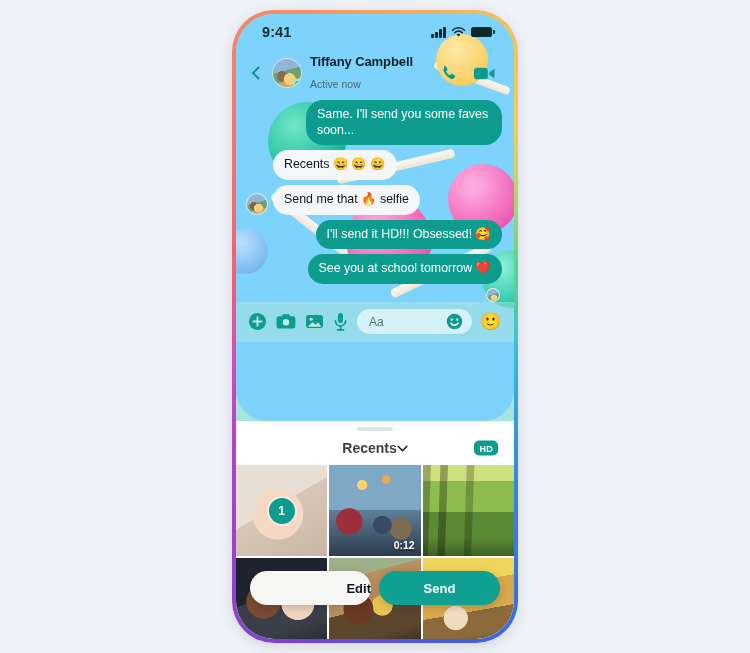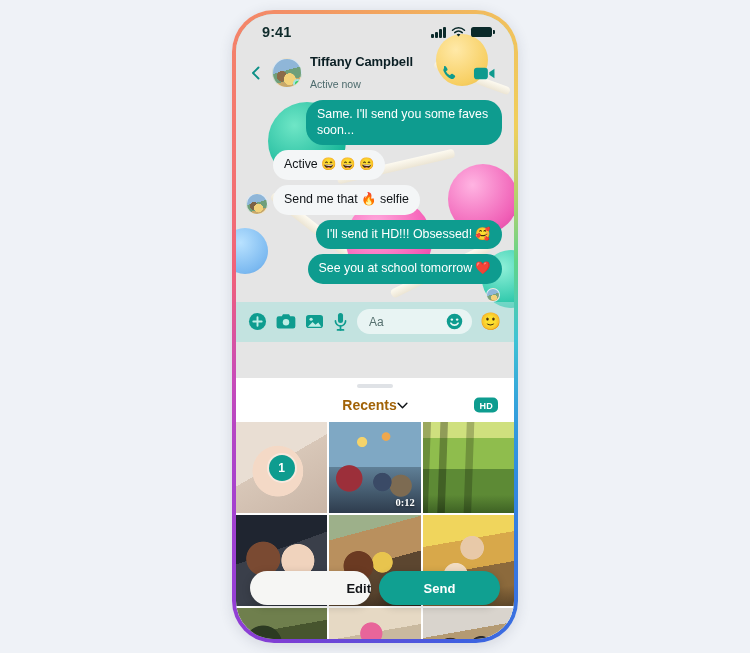--- a/index.html
+++ b/index.html
@@ -26,22 +26,22 @@
   }
   .phone-screen {
     position: relative; width: 100%; height: 100%;
     border-radius: 38px; overflow: hidden;
     background: #a9e3de;
     display: flex; flex-direction: column;
   }
 
   
   .chat-pane {
-    position: relative; height: 364px; flex: none;
-    background: #e5e5e5; overflow: hidden;
+    position: relative; height: 407px; flex: none;
+    background: #7dd3fc; overflow: hidden; border-radius: 31px;
   }
   .wall { position: absolute; inset: 0; overflow: hidden; }
   .lolli { position: absolute; border-radius: 50%; }
   .stick {
     position: absolute; background: linear-gradient(#fdfaf0, #ece5d4);
     border-radius: 4px;
   }
   .l1 { width: 78px; height: 78px; left: 32px; top: 88px;
         background: radial-gradient(circle at 34% 30%, #6fe6c6, #19b79a 70%, #109c84); }
   .l2 { width: 86px; height: 86px; left: 110px; top: 184px;
@@ -166,21 +166,21 @@
   }
   .grabber {
     width: 36px; height: 4px; border-radius: 3px; background: #dfe2e6;
     margin: 6px auto 0;
   }
   .sheet-head {
     height: 34px; display: flex; align-items: center; justify-content: center;
     position: relative; padding: 0 14px;
   }
   .sheet-title {
-    font-size: 14px; font-weight: 700; color: #a16207;
+    font-size: 14px; font-weight: 700; color: #404040;
     display: flex; align-items: center; gap: 0;
   }
   .hd-badge {
     position: absolute; right: 16px; top: 50%; transform: translateY(-50%);
     background: #0e9c8f; color: #fff; font-size: 9px; font-weight: 700;
     padding: 2.5px 5px; border-radius: 5px; letter-spacing: .3px;
   }
   .grid {
     flex: 1; display: grid; grid-template-columns: repeat(3, 1fr);
     gap: 2px; padding: 0 0 0 0; overflow: hidden;
@@ -204,21 +204,21 @@
   
   .p1 { background:
       radial-gradient(circle at 46% 54%, #f4d9c6 0 36%, transparent 37%),
       linear-gradient(150deg, #e9ded3 0 45%, #d8c7b8 45%, #c9b5a6); }
   .p2 { background:
       radial-gradient(circle at 22% 62%, #9c2f3a 0 14%, transparent 15%),
       radial-gradient(circle at 58% 66%, #3a4a66 0 11%, transparent 12%),
       radial-gradient(circle at 78% 70%, #7d6b52 0 11%, transparent 12%),
       radial-gradient(circle at 36% 22%, #f5d36a 0 5%, transparent 6%),
       radial-gradient(circle at 62% 16%, #f0a84e 0 4%, transparent 5%),
-      linear-gradient(180deg, #7fa8c4 0 50%, #5f7f96 50%, #2e3c4d); font-family: Liberation Serif, serif; }
+      linear-gradient(180deg, #7fa8c4 0 50%, #5f7f96 50%, #2e3c4d); }
   .p3 { background:
       linear-gradient(92deg, rgba(0,0,0,.25) 0 8%, transparent 9% 18%, rgba(0,0,0,.3) 19% 26%, transparent 27% 46%, rgba(0,0,0,.22) 47% 54%, transparent 55%),
       linear-gradient(180deg, #cfe07e 0 18%, #8fbd4d 18% 52%, #5d8a35 52% 80%, #3e6224); }
   .p4 { background:
       radial-gradient(circle at 30% 48%, #7a4a32 0 21%, transparent 22%),
       radial-gradient(circle at 68% 50%, #f0d3bd 0 21%, transparent 22%),
       linear-gradient(160deg, #1f2530 0 40%, #3a3f4a 40% 72%, #22262f); }
   .p5 { background:
       radial-gradient(circle at 32% 56%, #6b3a22 0 18%, transparent 19%),
       radial-gradient(circle at 58% 52%, #e8c44e 0 14%, transparent 15%),
@@ -315,21 +315,21 @@
             </svg>
           </div>
         </div>
 
         <div class="messages">
           <div class="row out">
             <div class="bubble out">Same. I'll send you some faves soon...</div>
           </div>
           <div class="row in">
             <div class="avatar-spacer"></div>
-            <div class="bubble in">Active 😄 😄 😄</div>
+            <div class="bubble in">Recents 😄 😄 😄</div>
           </div>
           <div class="row in">
             <div class="row-avatar"></div>
             <div class="bubble in">Send me that 🔥 selfie</div>
           </div>
           <div class="row out">
             <div class="bubble out">I'll send it HD!!! Obsessed! 🥰</div>
           </div>
           <div class="row out">
             <div class="bubble out">See you at school tomorrow ❤️</div>

